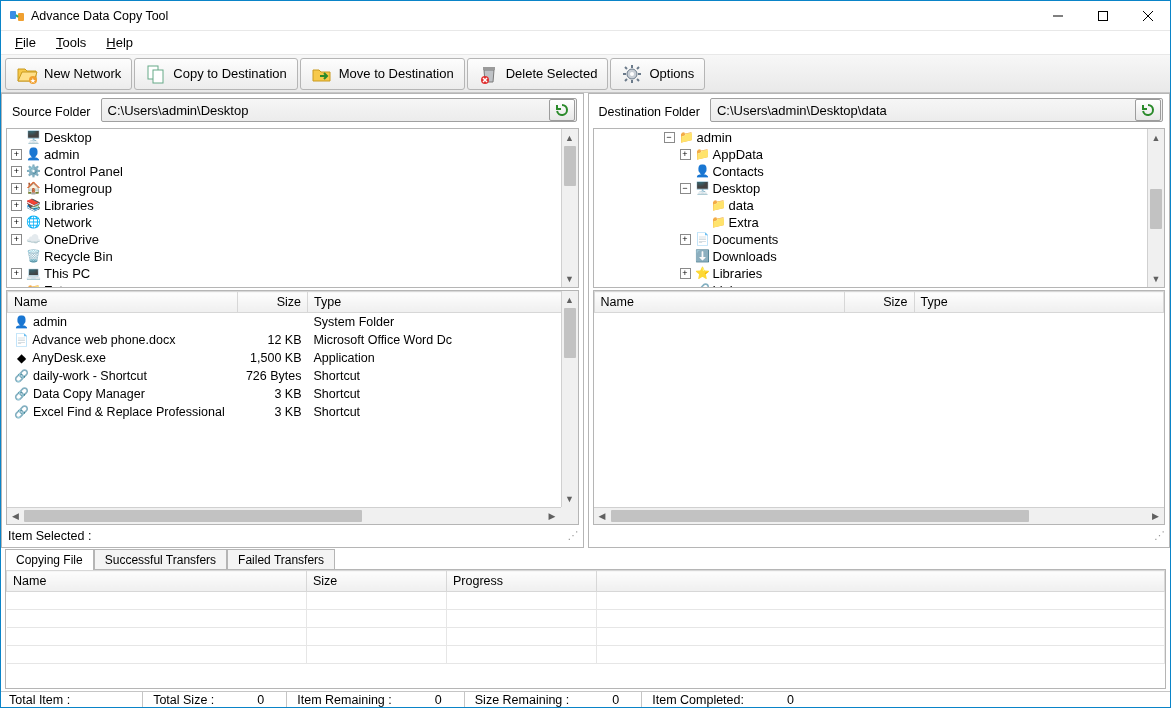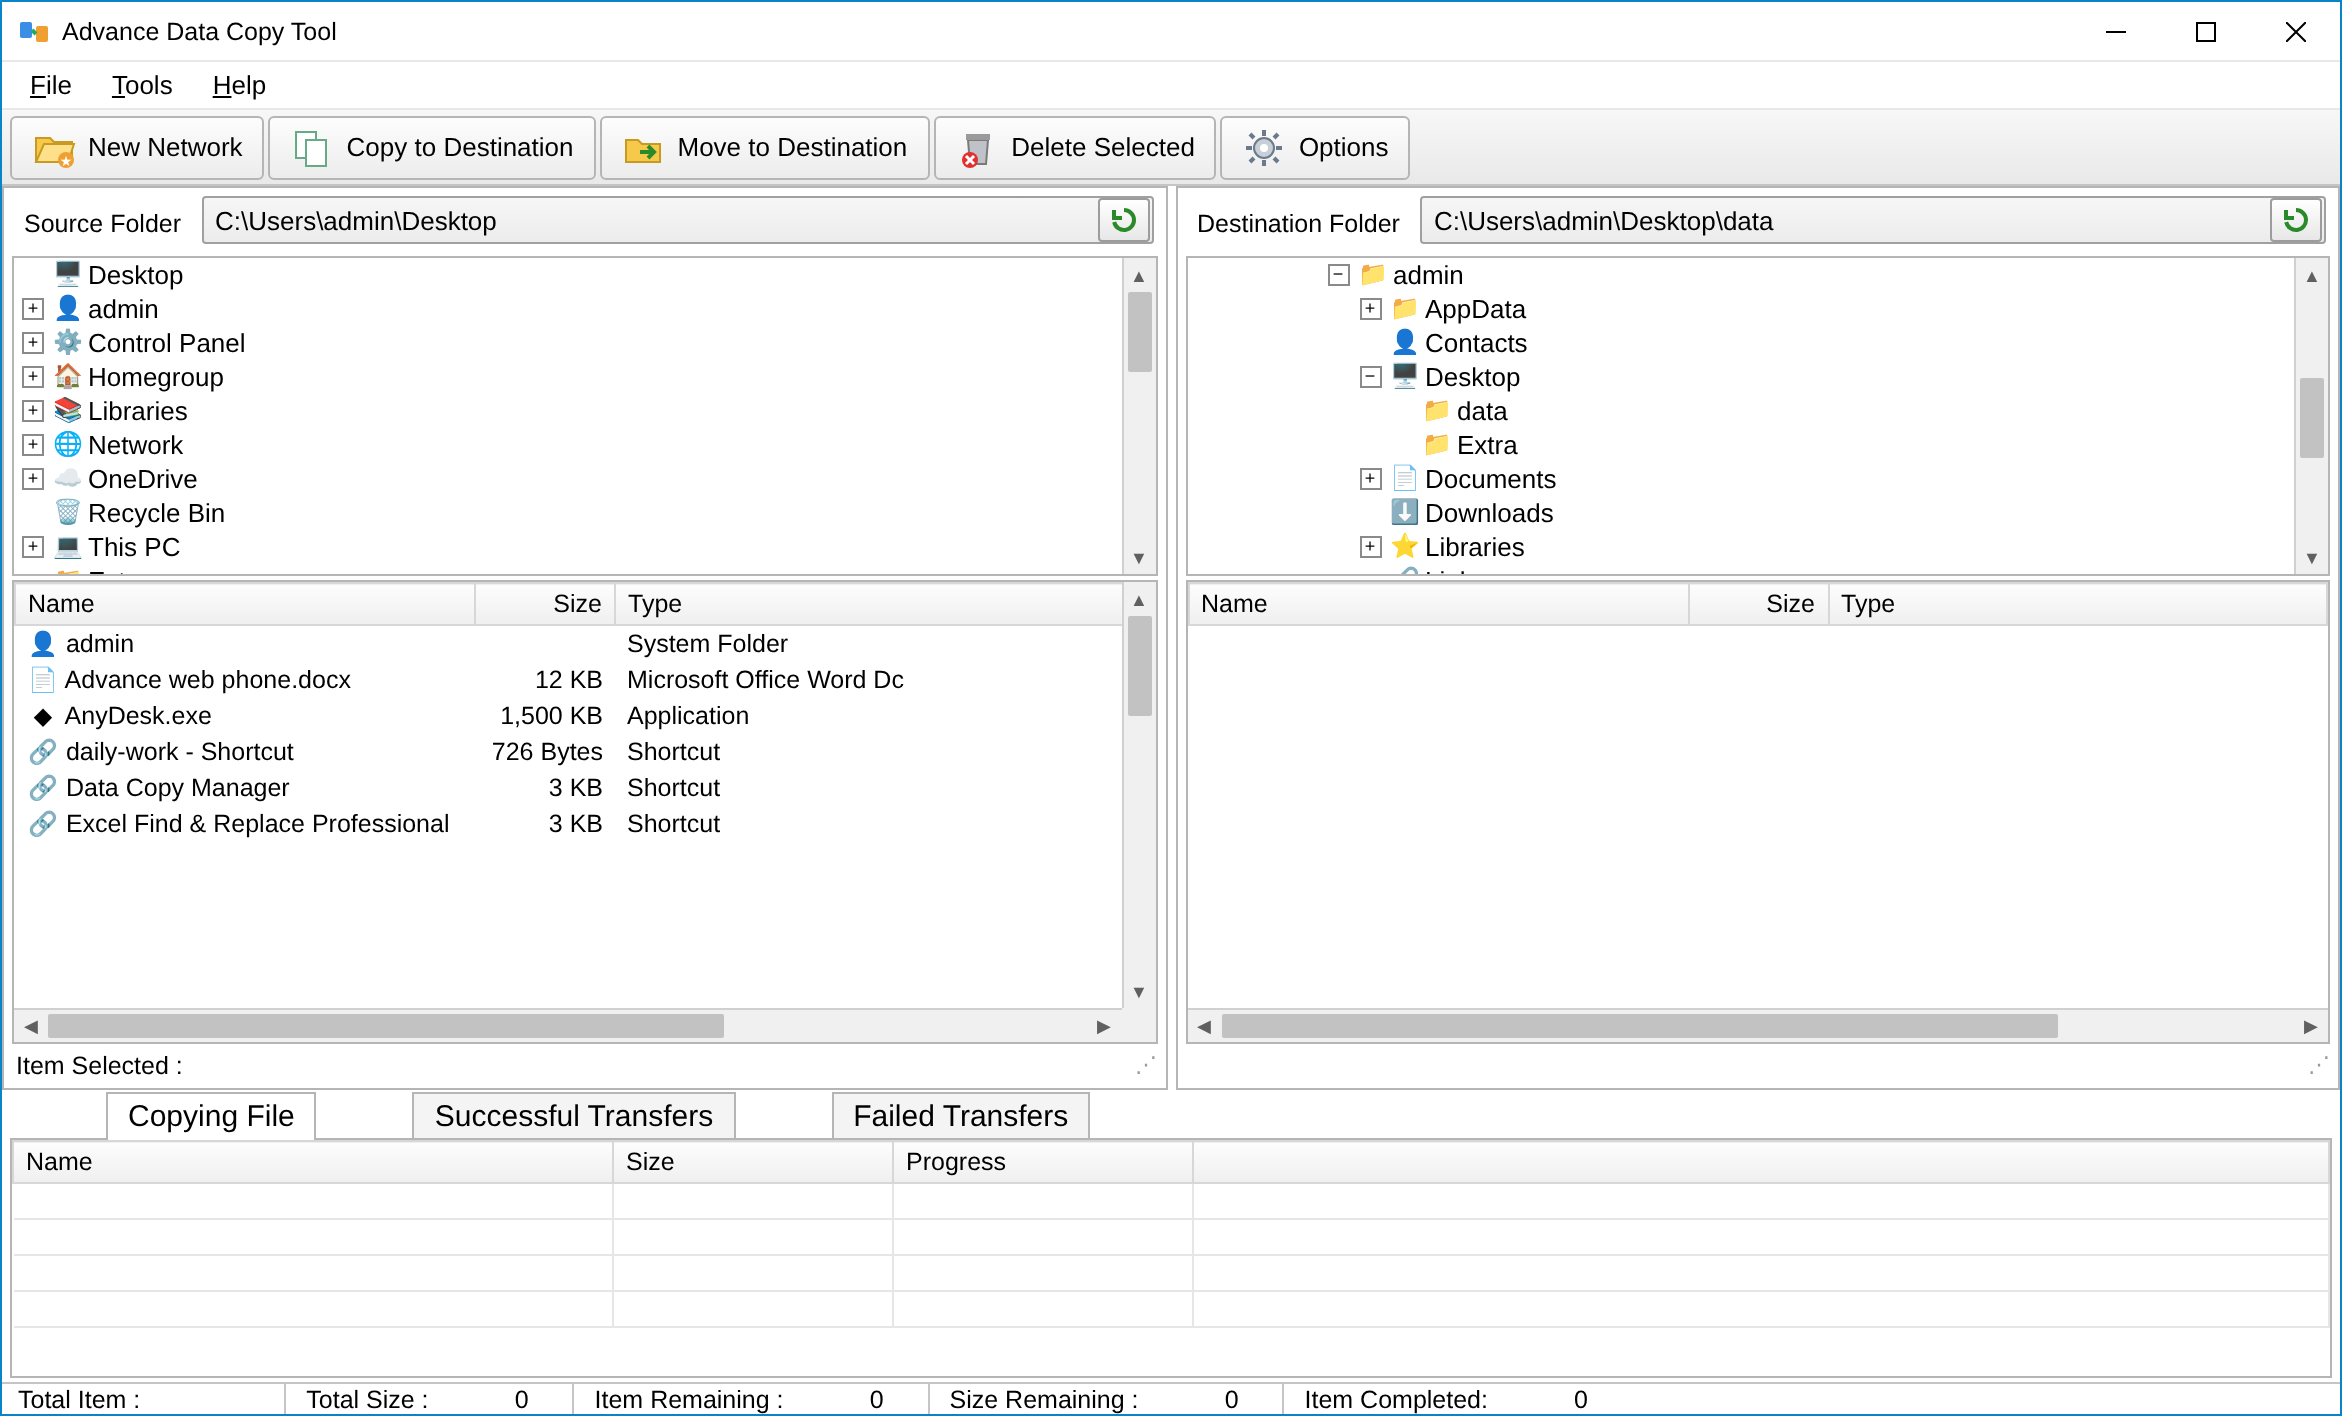--- a/index.html
+++ b/index.html
@@ -49,21 +49,21 @@
   .hsb{position:absolute;left:0;right:17px;bottom:0;height:17px;background:#f0f0f0;border-top:1px solid #d0d0d0;display:flex;align-items:center;}
   .hsb .lt,.hsb .rt{width:17px;display:flex;align-items:center;justify-content:center;font-size:9px;color:#606060;}
   .hsb .trk{flex:1;position:relative;height:100%;}
   .hsb .thumb{position:absolute;top:2px;bottom:2px;background:#c2c2c2;border-radius:1px;}
   .corner{position:absolute;right:0;bottom:0;width:17px;height:17px;background:#f0f0f0;}
   .statusmini{padding:2px 6px 4px 6px;font-size:12.5px;display:flex;justify-content:space-between;}
   .resize-grip{font-size:11px;color:#9a9a9a;letter-spacing:-2px;}
   
   .tabs-wrap{margin:0 4px 2px 4px;}
   .tabs{display:flex;gap:0;}
-  .tab{padding:3px 10px;border:1px solid #b5b5b5;border-bottom:none;background:#f4f4f4;font-size:15px;cursor:pointer;position:relative;top:1px;margin-left:48px;}
+  .tab{padding:3px 10px;border:1px solid #b5b5b5;border-bottom:none;background:#f4f4f4;font-size:12px;cursor:pointer;position:relative;top:1px;}
   .tab.active{background:#fff;z-index:2;}
   .tabpage{border:1px solid #b5b5b5;height:120px;position:relative;background:#fff;}
   .tabpage table{border-collapse:collapse;width:100%;}
   .tabpage th{background:linear-gradient(#fdfdfd,#efefef);border:1px solid #d7d7d7;font-weight:normal;text-align:left;padding:3px 6px;font-size:12.5px;}
   .tabpage td{border-right:1px solid #e6e6e6;border-bottom:1px solid #e6e6e6;padding:2px 6px;height:18px;}
   
   .footer{display:flex;align-items:flex-end;border-top:1px solid #c5c5c5;background:#fff;height:16px;padding:0 4px 0 8px;font-size:12.5px;}
   .footer .cell{display:flex;gap:30px;align-items:center;padding-right:22px;border-right:1px solid #c5c5c5;margin-right:10px;height:100%;}
   .footer .cell .val{min-width:20px;text-align:right;}
   

